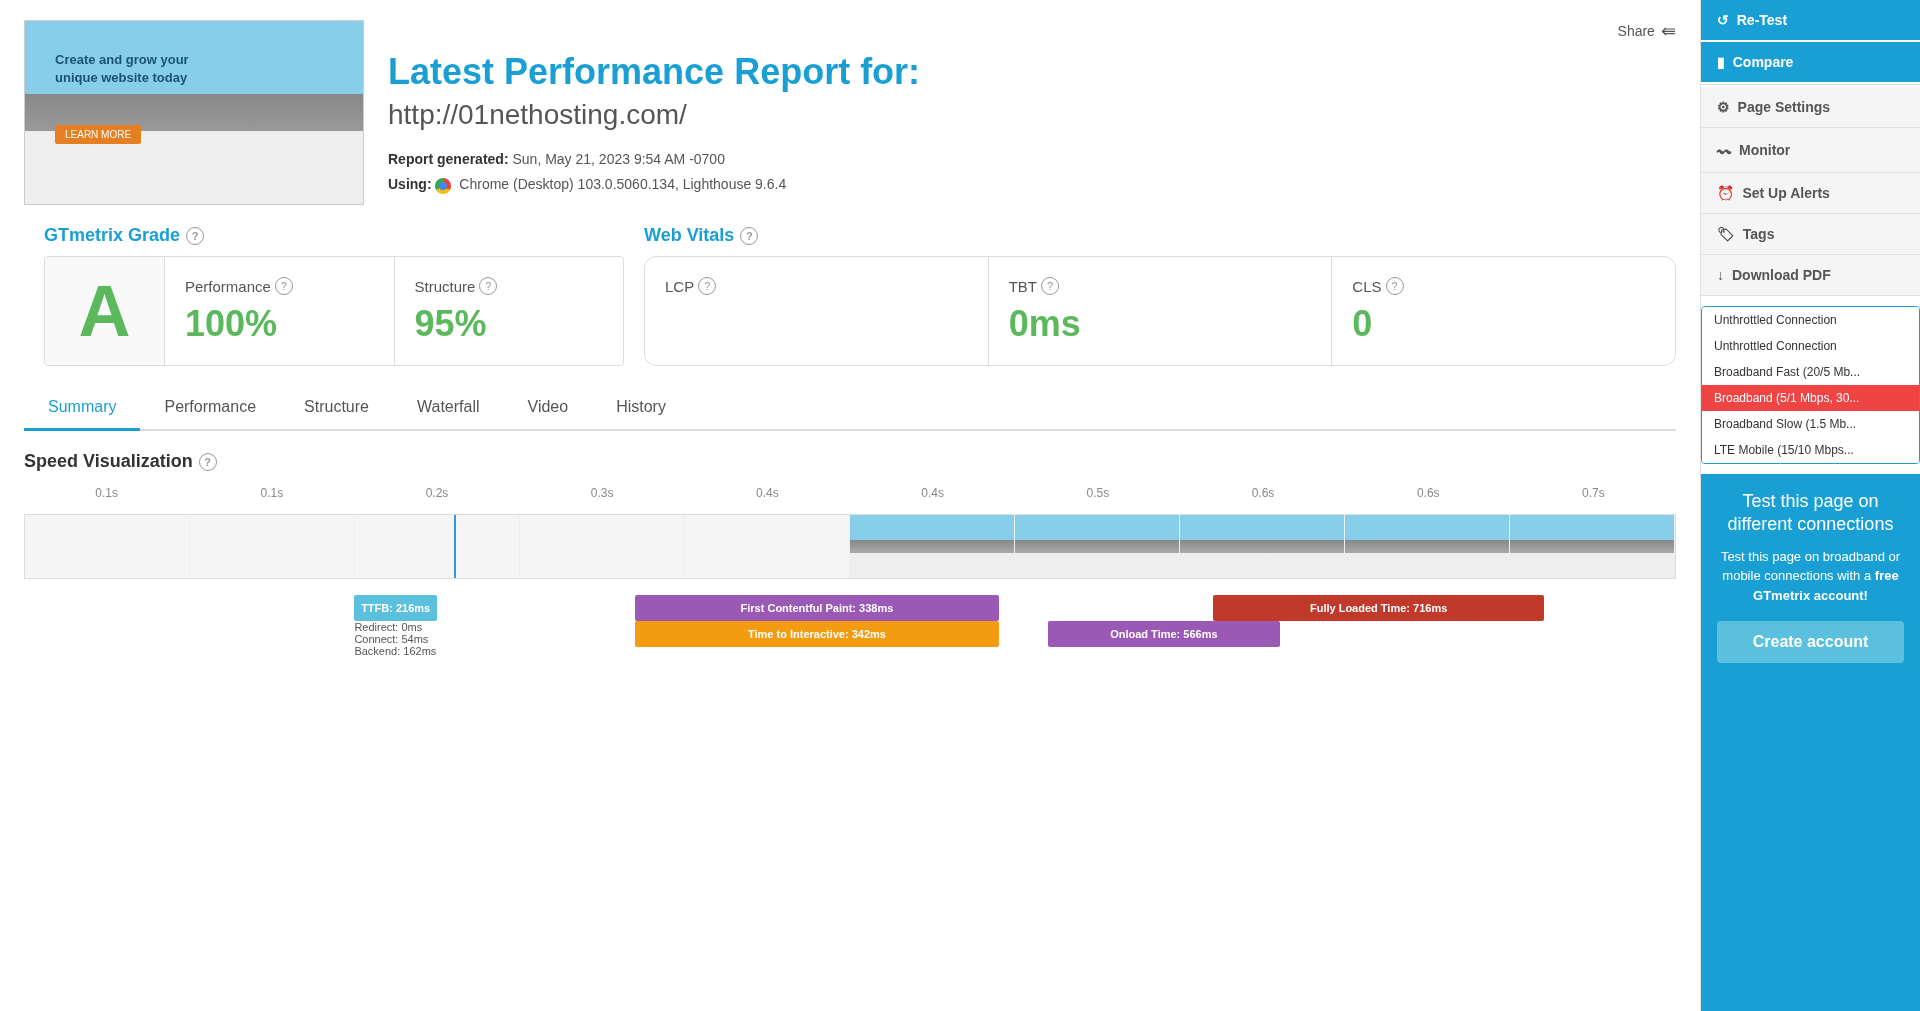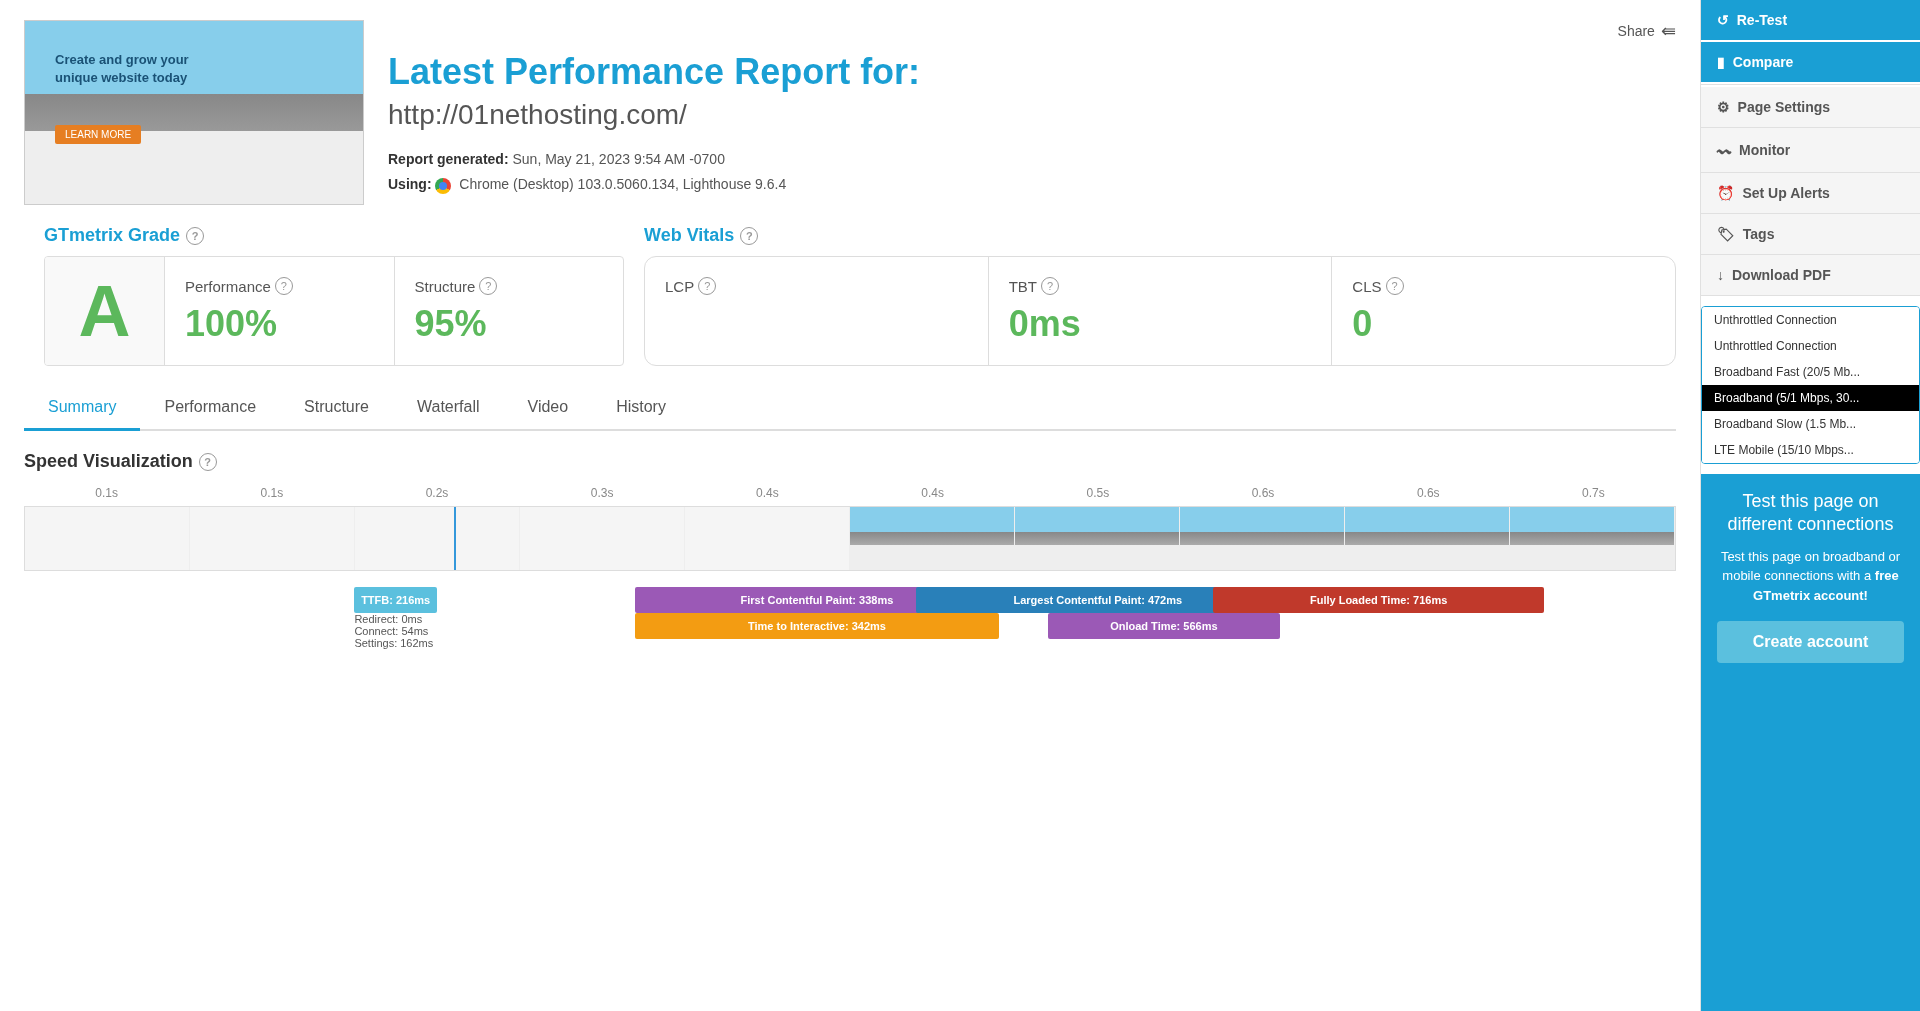--- a/index.html
+++ b/index.html
@@ -57,38 +57,38 @@
     .vital-label { font-size: 15px; color: #555; display: flex; align-items: center; gap: 4px; }
     .vital-value { font-size: 36px; font-weight: bold; color: #5cb85c; }
 
     
     .tabs-row { display: flex; border-bottom: 2px solid #ddd; margin-bottom: 20px; }
     .tab { padding: 12px 24px; cursor: pointer; font-size: 16px; color: #555; border-bottom: 3px solid transparent; margin-bottom: -2px; }
     .tab.active { color: #1a9fd4; border-bottom-color: #1a9fd4; font-weight: 500; }
 
     
     .speed-viz-label { font-size: 18px; font-weight: bold; color: #333; margin-bottom: 14px; display: flex; align-items: center; gap: 6px; }
-    .timeline-ticks { display: flex; margin-bottom: 6px; }
+    .timeline-ticks { display: flex; margin-bottom: 14px; }
     .timeline-tick { flex: 1; text-align: center; font-size: 12px; color: #888; }
 
     .screenshot-strip { display: flex; height: 65px; border: 1px solid #ddd; margin-bottom: 16px; position: relative; overflow: hidden; }
     .strip-segment { flex: 1; border-right: 1px solid #eee; background: #f5f5f5; }
     .strip-segment.has-screenshot { background: #dde; overflow: hidden; display: flex; align-items: center; justify-content: center; }
     .strip-mini { width: 100%; height: 100%; background: linear-gradient(180deg, #87CEEB 0%, #87CEEB 40%, #888 40%, #aaa 60%, #eee 60%); }
     .blue-line { position: absolute; top: 0; bottom: 0; width: 2px; background: #3498db; left: 26%; }
 
     
     .milestones { position: relative; height: 80px; }
     .milestone-bar { position: absolute; height: 26px; border-radius: 2px; display: flex; align-items: center; justify-content: center; color: #fff; font-size: 11px; font-weight: 600; white-space: nowrap; padding: 0 6px; }
     .milestone-extra { position: absolute; font-size: 11px; color: #555; }
 
     
     .connection-dropdown { margin: 10px 0; border: 1px solid #1a9fd4; border-radius: 4px; overflow: hidden; }
     .conn-item { padding: 6px 12px; font-size: 12px; color: #333; background: #fff; cursor: pointer; }
-    .conn-item.selected { background: #000000; color: #fff; }
+    .conn-item.selected { background: #ef4444; color: #fff; }
 
     .sidebar-promo { padding: 16px; background: #1a9fd4; color: #fff; text-align: center; flex: 1; }
     .promo-title { font-size: 18px; font-weight: normal; margin-bottom: 10px; line-height: 1.3; }
     .promo-text { font-size: 13px; line-height: 1.5; margin-bottom: 16px; }
     .promo-text strong { font-weight: bold; }
     .create-account-btn { background: #5bc0de; color: #fff; border: none; padding: 12px 20px; font-size: 16px; font-weight: bold; cursor: pointer; border-radius: 4px; width: 100%; }
 
     .divider { height: 1px; background: #e0e0e0; margin: 2px 0; }
   </style>
 </head>
@@ -240,27 +240,26 @@
           <div class="strip-mini"></div>
         </div>
       <div class="blue-line"></div>
     </div>
 
     <div class="milestones" style="position: relative; height: 100px;">
 
       <div class="milestone-bar" style="left:20%; width:5%; top:0; background:#5bc0de; font-size:11px;">TTFB: 216ms</div>
       <div class="milestone-extra" style="left:20%; top:26px; font-size:11px;">Redirect: 0ms</div>
       <div class="milestone-extra" style="left:20%; top:38px; font-size:11px;">Connect: 54ms</div>
-      <div class="milestone-extra" style="left:20%; top:50px; font-size:11px;">Settings: 162ms</div>
+      <div class="milestone-extra" style="left:20%; top:50px; font-size:11px;">Backend: 162ms</div>
 
       <div class="milestone-bar" style="left:37%; width:22%; top:0; background:#9b59b6;">First Contentful Paint: 338ms</div>
 
       <div class="milestone-bar" style="left:37%; width:22%; top:26px; background:#f39c12;">Time to Interactive: 342ms</div>
 
-      <div class="milestone-bar" style="left:54%; width:22%; top:0; background:#2980b9;">Largest Contentful Paint: 472ms</div>
 
       <div class="milestone-bar" style="left:62%; width:14%; top:26px; background:#9b59b6;">Onload Time: 566ms</div>
 
       <div class="milestone-bar" style="left:72%; width:20%; top:0; background:#c0392b;">Fully Loaded Time: 716ms</div>
     </div>
 
   </div>
 
   <div class="right-sidebar">
     <button class="sidebar-btn blue">

